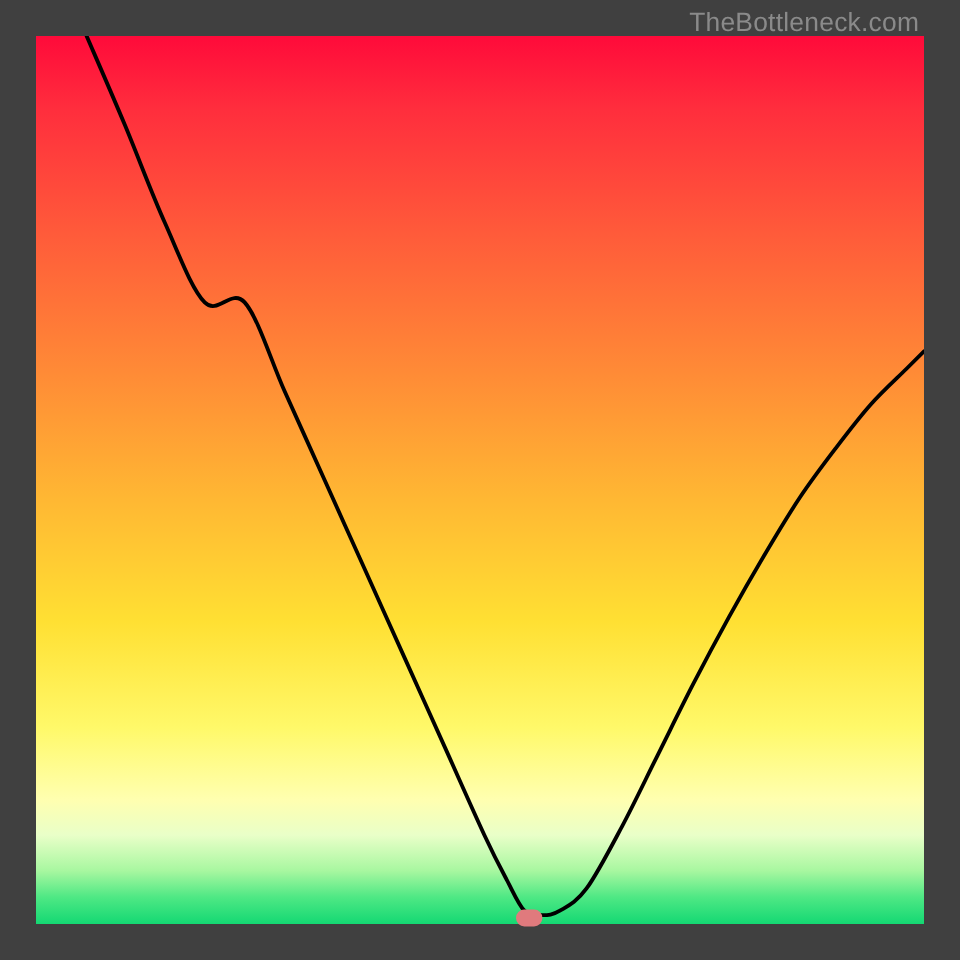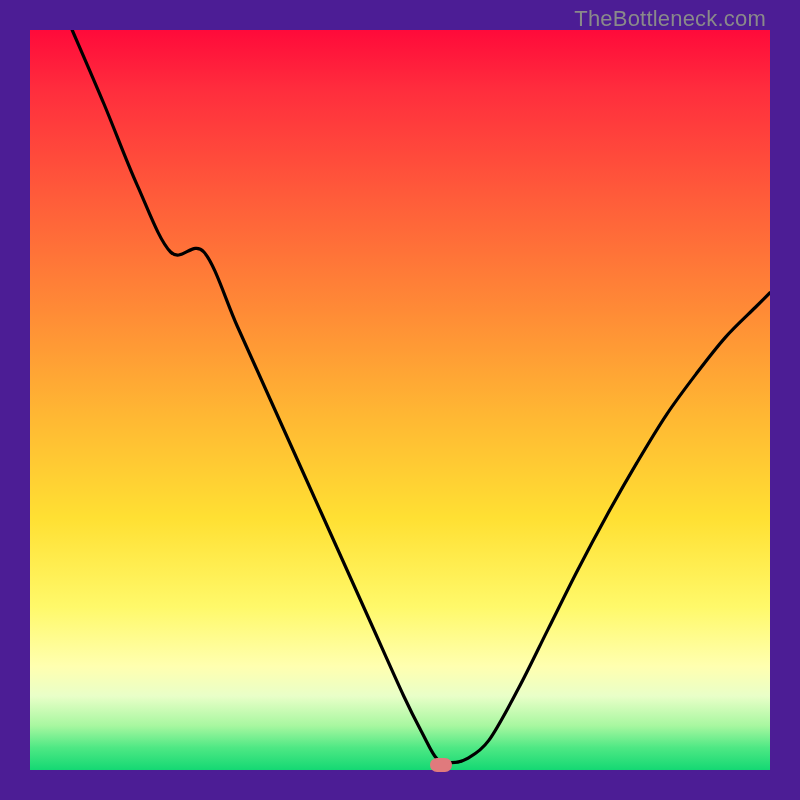--- a/index.html
+++ b/index.html
@@ -8,21 +8,21 @@
     width: 800px;
     height: 800px;
     background: #000;
     overflow: hidden;
     font-family: Arial, Helvetica, sans-serif;
   }
   .frame {
     position: relative;
     width: 800px;
     height: 800px;
-    background: #4c1d95;
+    background: #404040;
   }
   .plot {
     position: absolute;
     left: 30px;
     top: 30px;
     width: 740px;
     height: 740px;
     
     background: linear-gradient(to bottom,
       #ff0a3a 0%,

